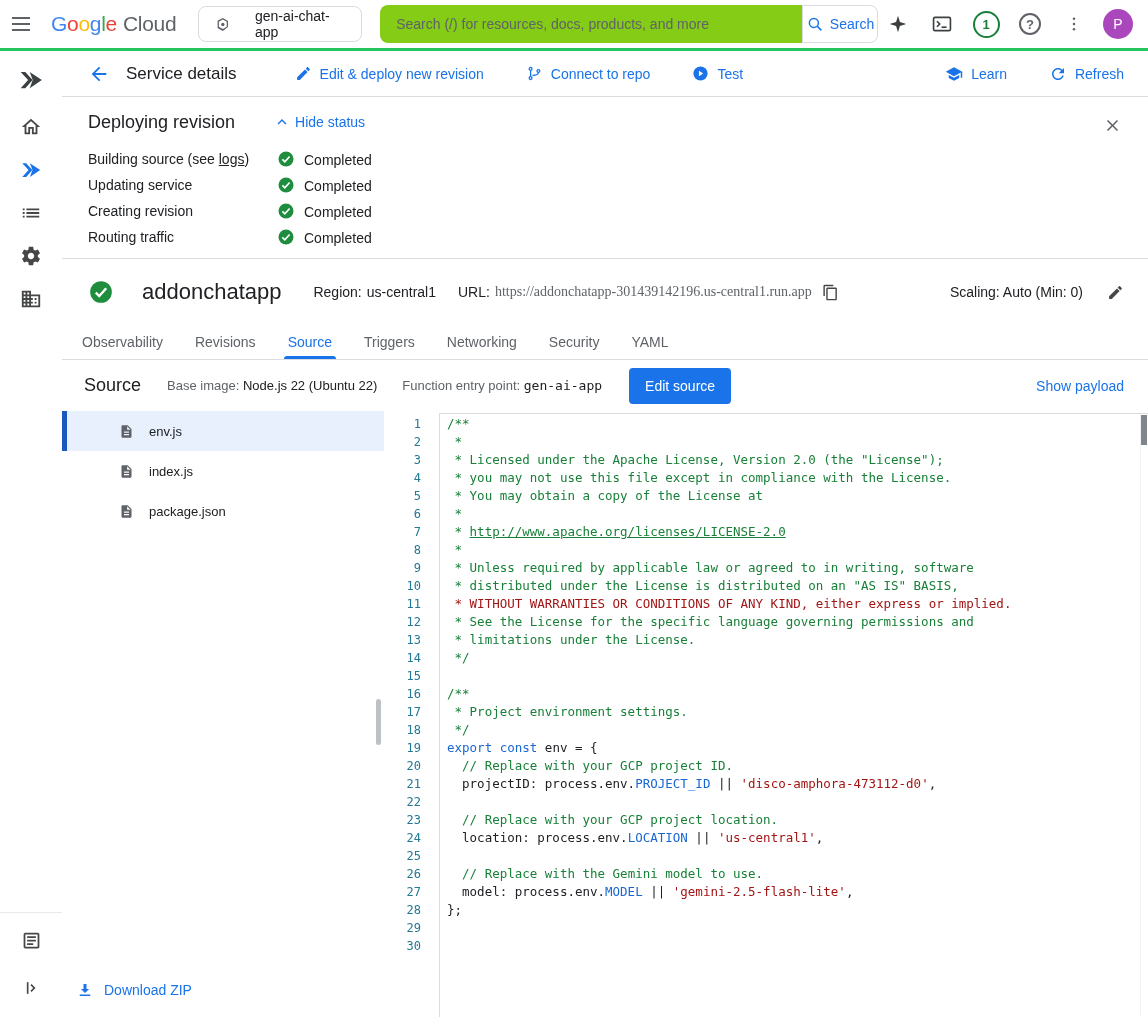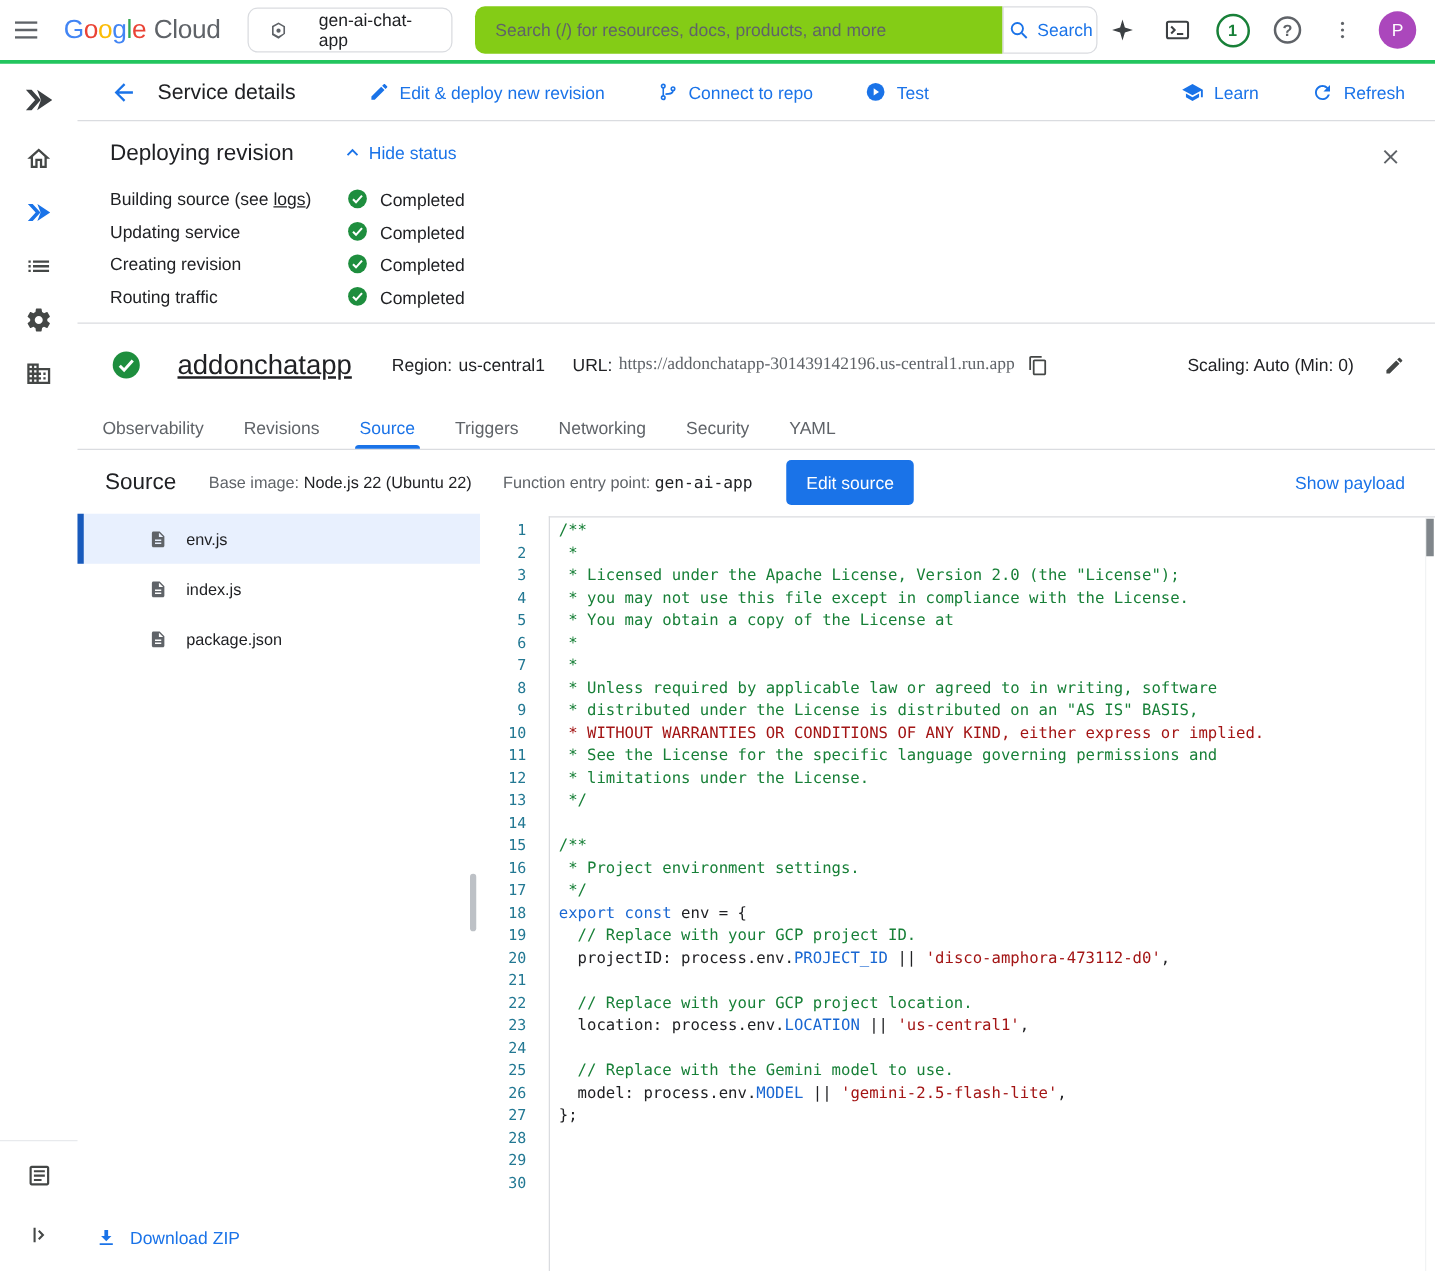--- a/index.html
+++ b/index.html
@@ -52,21 +52,21 @@
   .dp-close { position: absolute; right: 22px; top: 14px; width: 28px; height: 28px; display: flex; align-items: center; justify-content: center; cursor: pointer; border-radius: 50%; }
   .status-list { margin-top: 11px; display: flex; flex-direction: column; }
   .status-row { display: flex; align-items: center; height: 26px; }
   .status-label { flex: 0 0 189px; font-size: 14px; color: #202124; }
   .inline-link { text-decoration: underline; cursor: pointer; }
   .status-value { display: flex; align-items: flex-end; gap: 9px; font-size: 14px; color: #202124; }
 
   
   .summary { display: flex; align-items: center; padding: 20px 24px 20px 26px; }
   .sum-check { margin-right: 28px; flex: 0 0 auto; }
-  .sum-name { font-size: 22px; font-weight: 400; color: #202124; margin-right: 32px; white-space: nowrap; text-decoration: underline; }
+  .sum-name { font-size: 22px; font-weight: 400; color: #202124; margin-right: 32px; white-space: nowrap; }
   .sum-field { font-size: 14px; display: flex; align-items: center; white-space: nowrap; }
   .f-label { margin-right: 5px; color: #202124; }
   .f-value { color: #202124; }
   .f-url { color: #5f6368; font-family: Liberation Serif, serif; }
   .region-field { margin-right: 22px; }
   .copy-btn { margin-left: 10px; cursor: pointer; display: flex; }
   .scaling { display: flex; align-items: center; gap: 24px; margin-left: auto; }
   .edit-scaling { cursor: pointer; display: flex; }
 
   
@@ -452,20 +452,21 @@
               <div class="ln">30</div>
             </div>
           <div class="code-area">
             <div>
                 <div class="cl"><span class="tok-c">/**</span></div>
                 <div class="cl"><span class="tok-c"> *</span></div>
                 <div class="cl"><span class="tok-c"> * Licensed under the Apache License, Version 2.0 (the "License");</span></div>
                 <div class="cl"><span class="tok-c"> * you may not use this file except in compliance with the License.</span></div>
                 <div class="cl"><span class="tok-c"> * You may obtain a copy of the License at</span></div>
                 <div class="cl"><span class="tok-c"> *</span></div>
+                <div class="cl"><span class="tok-c"> * </span><span class="tok-u">http://www.apache.org/licenses/LICENSE-2.0</span></div>
                 <div class="cl"><span class="tok-c"> *</span></div>
                 <div class="cl"><span class="tok-c"> * Unless required by applicable law or agreed to in writing, software</span></div>
                 <div class="cl"><span class="tok-c"> * distributed under the License is distributed on an "AS IS" BASIS,</span></div>
                 <div class="cl"><span class="tok-r"> * WITHOUT WARRANTIES OR CONDITIONS OF ANY KIND, either express or implied.</span></div>
                 <div class="cl"><span class="tok-c"> * See the License for the specific language governing permissions and</span></div>
                 <div class="cl"><span class="tok-c"> * limitations under the License.</span></div>
                 <div class="cl"><span class="tok-c"> */</span></div>
                 <div class="cl"></div>
                 <div class="cl"><span class="tok-c">/**</span></div>
                 <div class="cl"><span class="tok-c"> * Project environment settings.</span></div>

